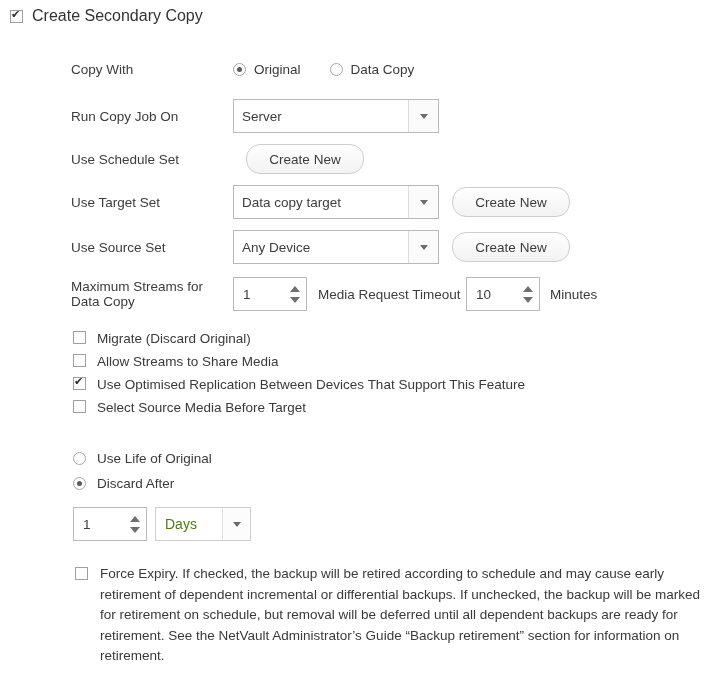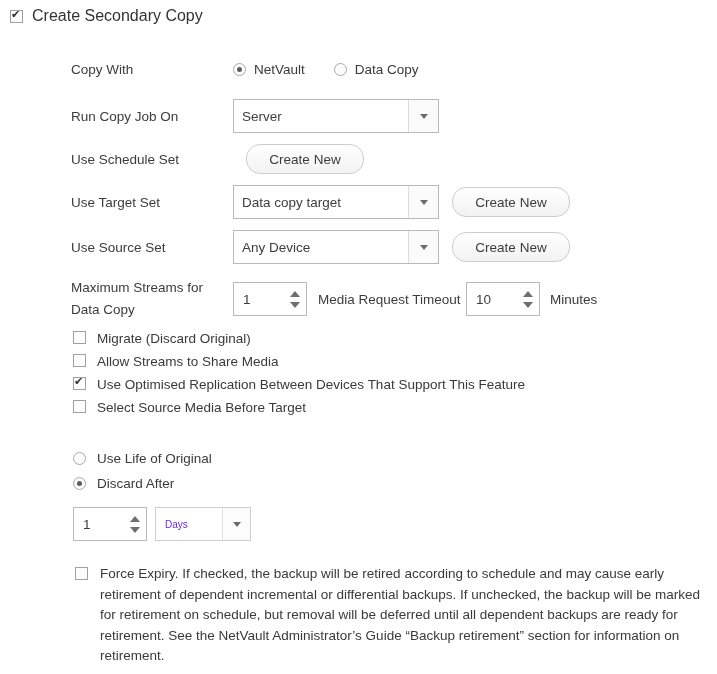--- a/index.html
+++ b/index.html
@@ -210,21 +210,21 @@
   
   .streams-row {
     display: flex;
     align-items: center;
     margin-top: 13px;
   }
   .lbl2 {
     width: 162px;
     flex: 0 0 162px;
     font-size: 13.5px;
-    line-height: 22px;
+    line-height: 15px;
     color: #3c3c3c;
   }
   .mrt-label {
     width: 148px;
     flex: 0 0 148px;
     margin-left: 11px;
     font-size: 13.5px;
     line-height: 17px;
     color: #3c3c3c;
   }
@@ -282,22 +282,22 @@
     margin-left: 8px;
     box-sizing: border-box;
     border: 1px solid #cfcfcf;
     background: #ffffff;
     display: flex;
     align-items: center;
     position: relative;
   }
   .unit-select .val {
     padding-left: 9px;
-    font-size: 10px;
-    color: #6d28d9;
+    font-size: 14px;
+    color: #4d7c0f;
   }
   .unit-select .arrow {
     position: absolute;
     right: 0;
     top: 0;
     bottom: 0;
     width: 27px;
     border-left: 1px solid #e0e0e0;
     background: #fcfcfc;
     display: flex;
@@ -335,21 +335,21 @@
     <span class="label">Create Secondary Copy</span>
   </div>
 
   <div class="form">
 
     <div class="row row-copywith">
       <div class="lbl">Copy With</div>
       <div class="radio-group">
         <div class="radio-item">
           <span class="rb checked"></span>
-          <span class="rtxt">NetVault</span>
+          <span class="rtxt">Original</span>
         </div>
         <div class="radio-item">
           <span class="rb"></span>
           <span class="rtxt">Data Copy</span>
         </div>
       </div>
     </div>
 
     <div class="row-gap"></div>
 

